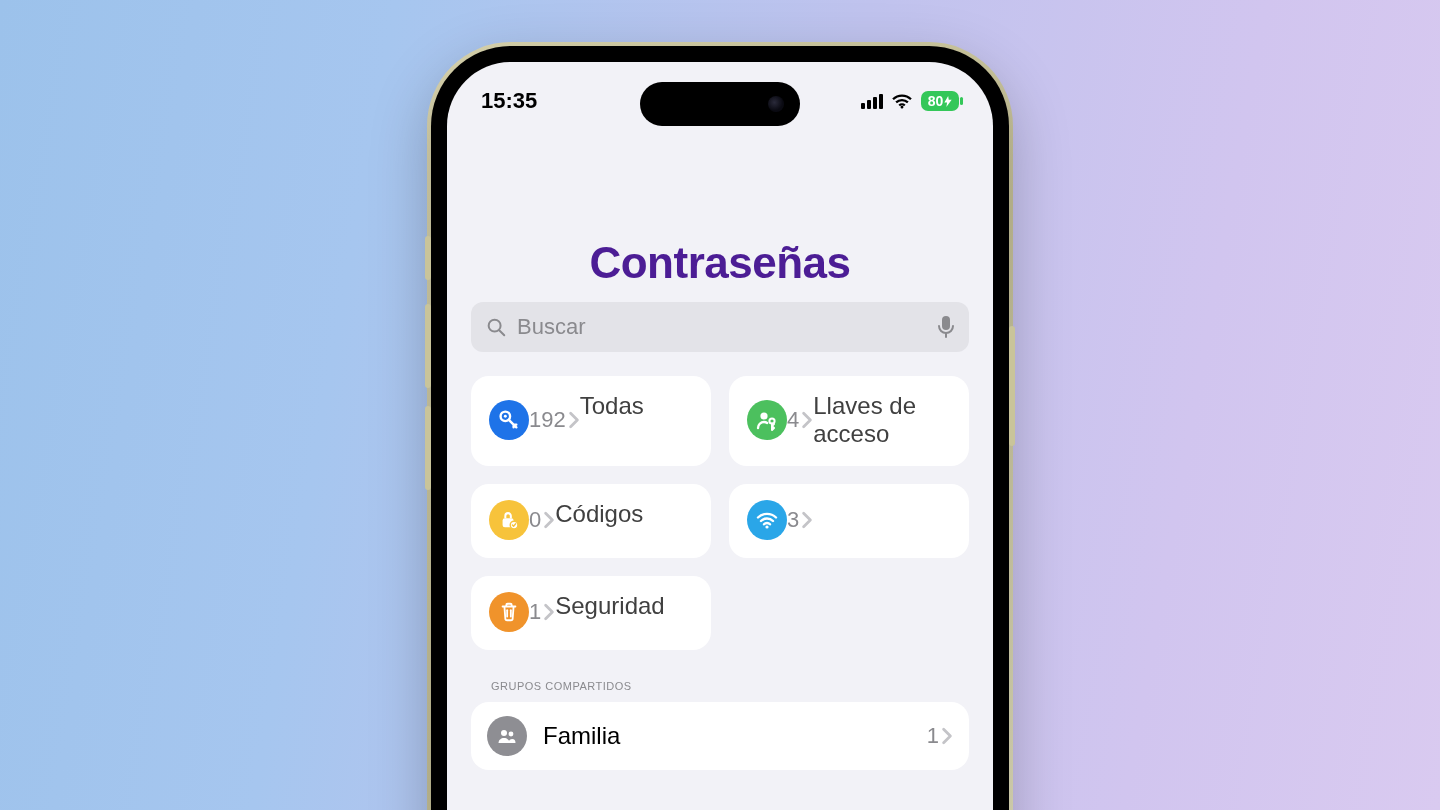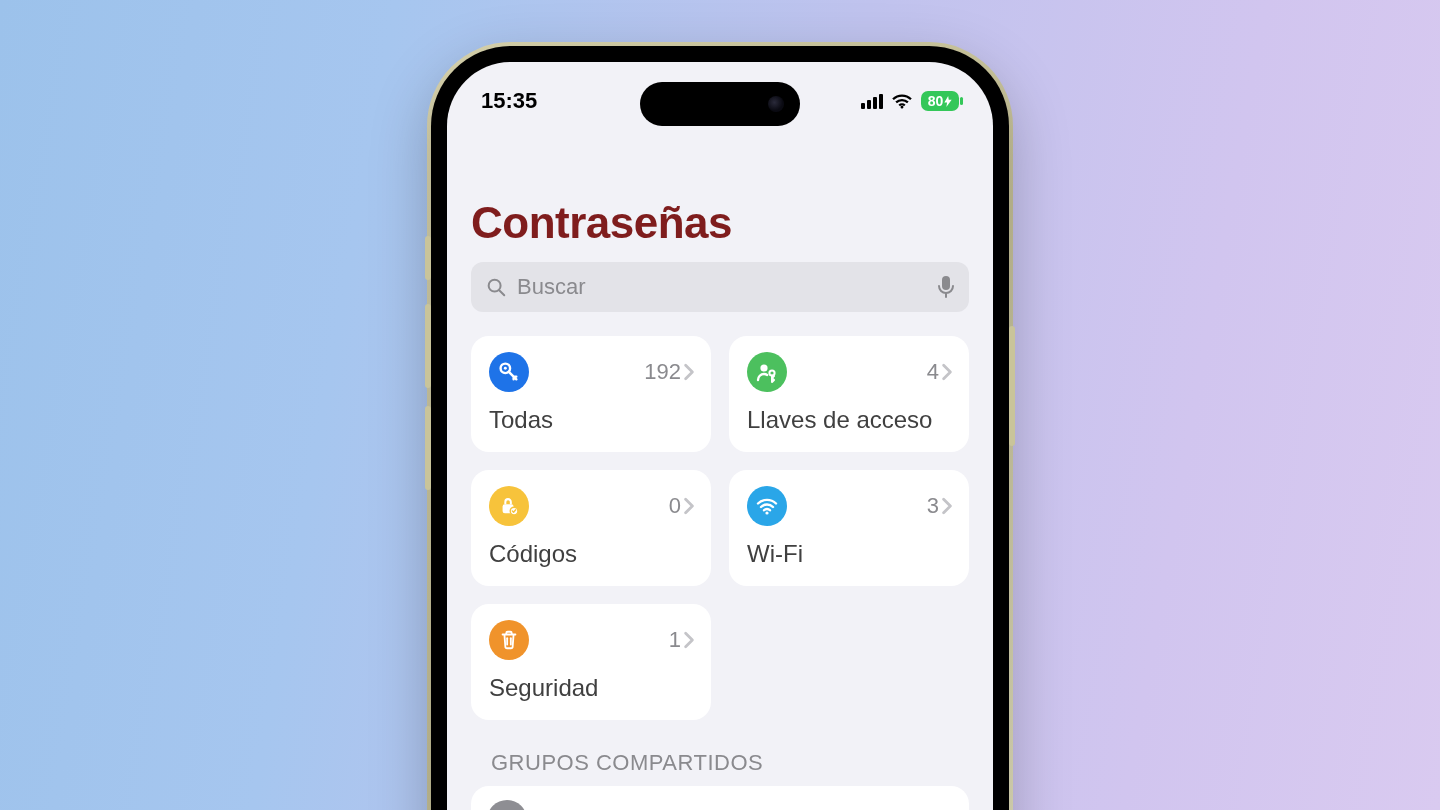--- a/index.html
+++ b/index.html
@@ -100,23 +100,24 @@
   .cellular span:nth-child(3){height:12px;}
   .cellular span:nth-child(4){height:15px;}
 
   
   .content { padding: 0 24px; }
 
   .page-title {
     font-size: 44px;
     font-weight: 800;
     letter-spacing: -0.5px;
-    color: #7f1d1d;
-    margin-top: 72px;
+    color: #4c1d95;
+    margin-top: 112px;
     margin-bottom: 14px;
+    text-align: center;
   }
 
   .search {
     display: flex;
     align-items: center;
     background: #e3e3e8;
     border-radius: 12px;
     height: 50px;
     padding: 0 14px;
     color: #8a8a8e;
@@ -132,22 +133,20 @@
     display: grid;
     grid-template-columns: 1fr 1fr;
     gap: 18px;
     margin-top: 24px;
   }
   .tile {
     background: #fff;
     border-radius: 18px;
     padding: 16px 16px 18px 18px;
     display: flex;
-    flex-direction: column;
-    gap: 14px;
     cursor: pointer;
   }
   .tile-top { display: flex; align-items: center; justify-content: space-between; }
   .tile-count { display: flex; align-items: center; gap: 2px; color: #8a8a8e; font-size: 22px; }
   .tile-label { font-size: 24px; color: #404040; font-weight: 400; }
 
   .icon-circle {
     width: 40px; height: 40px; border-radius: 50%;
     display: flex; align-items: center; justify-content: center;
   }
@@ -158,21 +157,21 @@
   .ic-red    { background:#e84b3a; }
   .ic-orange { background:#f0932b; }
   .ic-gray   { background:#8e8e93; }
 
   .chevron { color:#c4c4c8; }
 
   .section-header {
     margin-top: 30px;
     margin-bottom: 10px;
     color: #8a8a8e;
-    font-size: 22px;
+    font-size: 11px;
     letter-spacing: 0.5px;
     padding-left: 20px;
   }
 
   .list {
     background: #fff;
     border-radius: 18px;
     overflow: hidden;
   }
   .list-item {
@@ -318,21 +317,20 @@
             </span>
             <span class="tile-count">
               <span>3</span>
               <span class="chevron">
                   <svg width="12" height="18" viewBox="0 0 10 16">
                     <path d="M2 2l6 6-6 6" fill="none" stroke="#c4c4c8" stroke-width="2.5" stroke-linecap="round" stroke-linejoin="round"></path>
                   </svg>
                 </span>
             </span>
           </div>
-          <span class="tile-label">Wi-Fi</span>
         </div>
 
 
         <div class="tile">
           <div class="tile-top">
             <span class="icon-circle ic-orange">
               <svg width="22" height="22" viewBox="0 0 24 24">
                   <path d="M5 6h14M9 6V4.5A1.5 1.5 0 0110.5 3h3A1.5 1.5 0 0115 4.5V6M7 6l1 13a2 2 0 002 2h4a2 2 0 002-2l1-13" fill="none" stroke="#fff" stroke-width="2" stroke-linecap="round" stroke-linejoin="round"></path>
                   <line x1="10" y1="10" x2="10" y2="17" stroke="#fff" stroke-width="2" stroke-linecap="round"></line>
                   <line x1="14" y1="10" x2="14" y2="17" stroke="#fff" stroke-width="2" stroke-linecap="round"></line>

